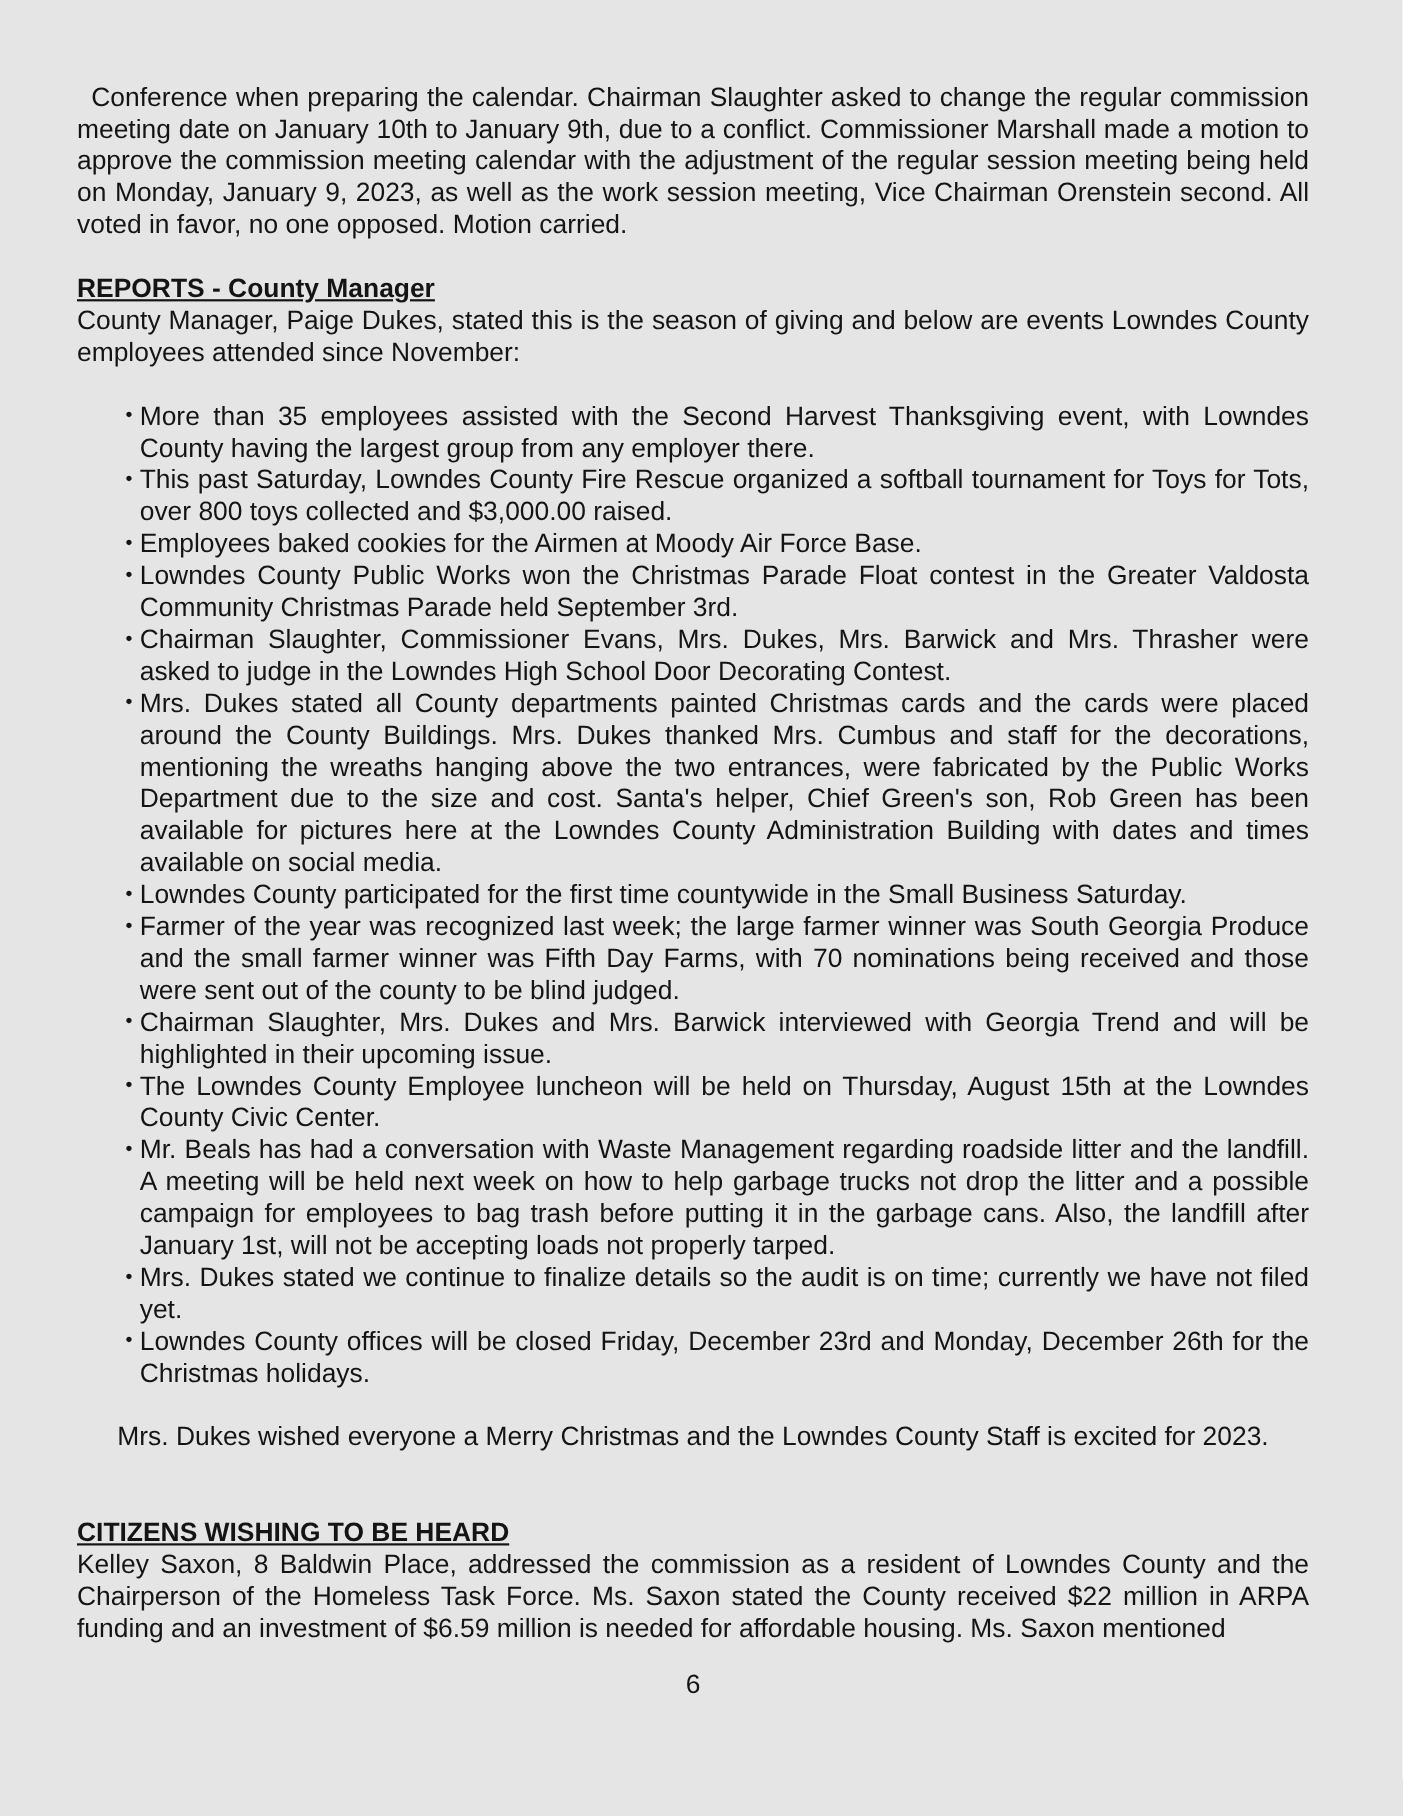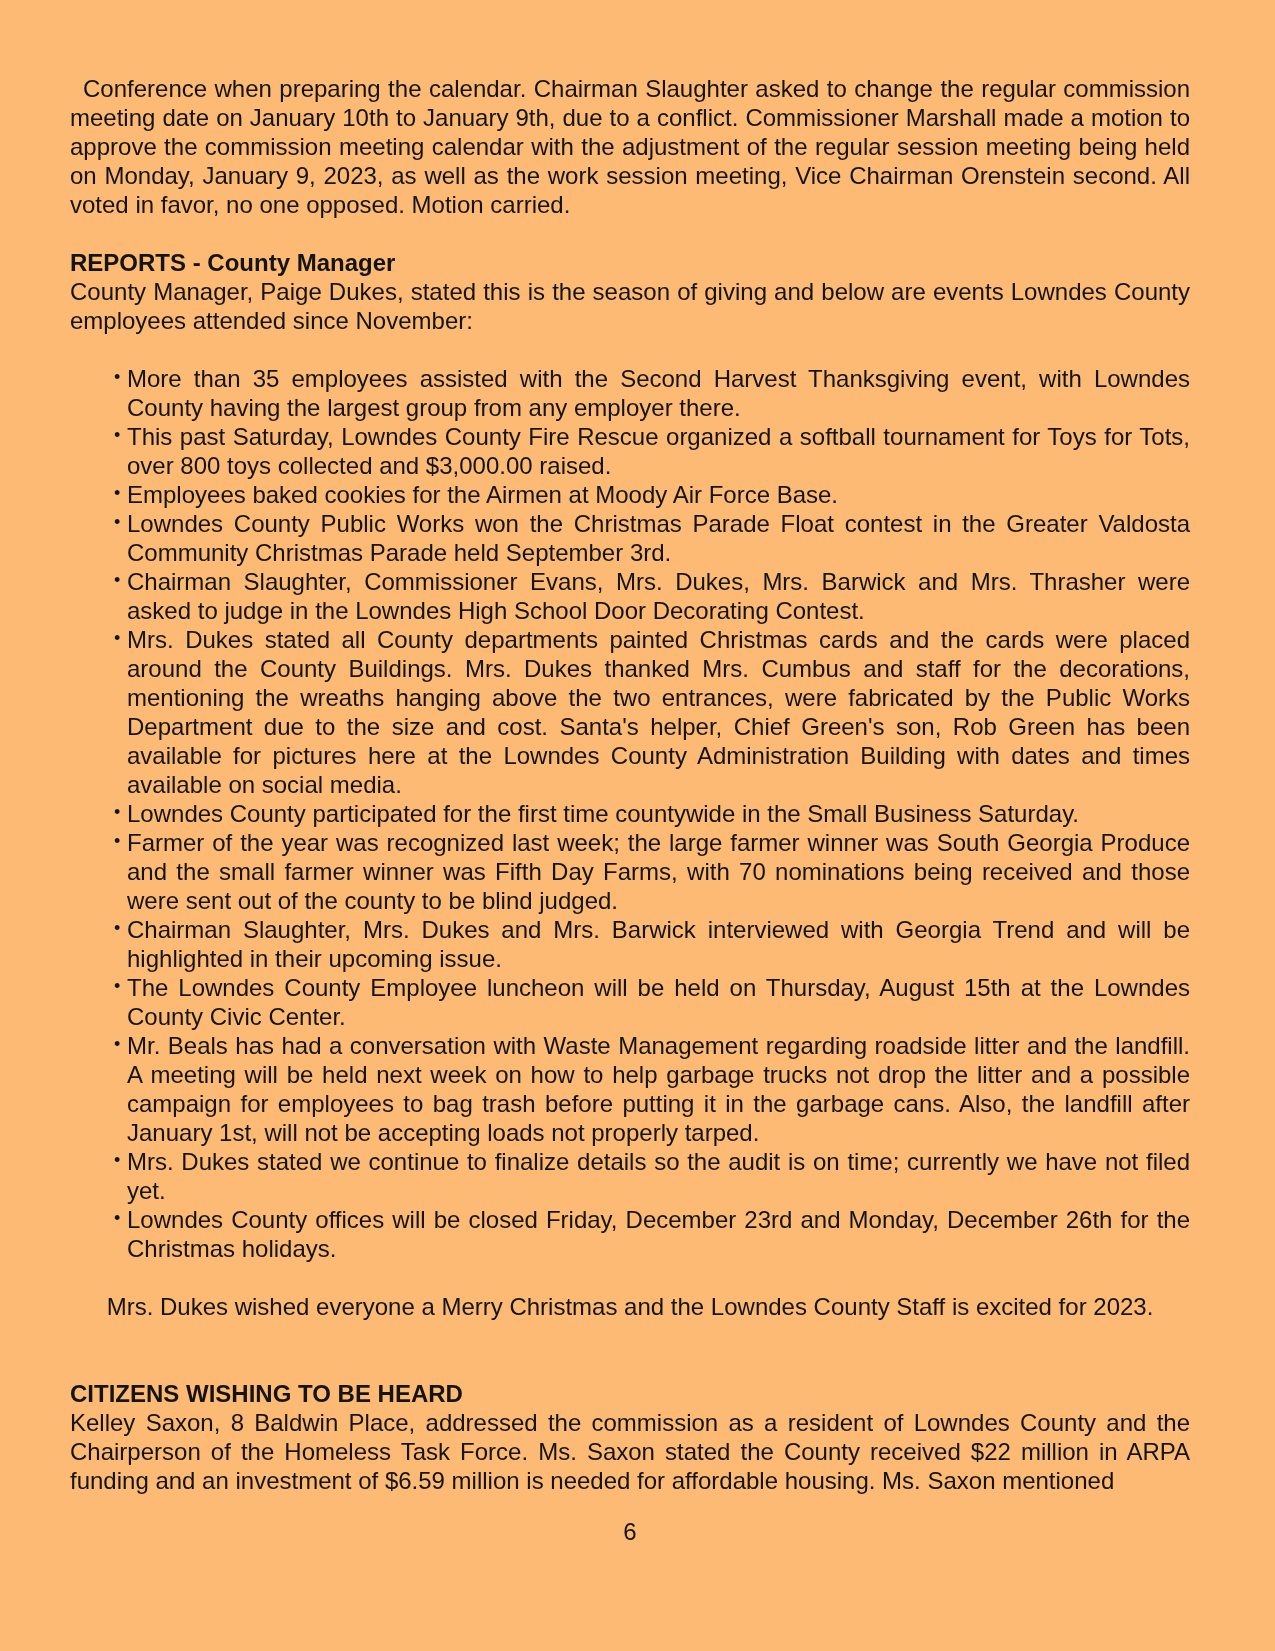--- a/index.html
+++ b/index.html
@@ -6,40 +6,41 @@
     margin: 0;
     padding: 0;
     background: #ffffff;
   }
   .page {
     box-sizing: border-box;
     width: 1275px;
     height: 1651px;
     margin: 0 auto;
     padding: 74px 85px 0 70px;
-    background: #fdba74;
+    background: #e5e5e5;
     font-family: "Liberation Sans", sans-serif;
     font-size: 24px;
     line-height: 29px;
     color: #141414;
     overflow: hidden;
   }
   .para {
     margin: 0 0 29px 0;
     text-align: justify;
   }
   .para.intro {
     text-indent: 13px;
   }
   .heading {
     font-size: 24px;
     line-height: 29px;
     font-weight: 700;
     margin: 0;
     text-align: left;
+    text-decoration: underline;
   }
   .bullets {
     list-style: none;
     margin: 0 0 29px 0;
     padding: 0;
   }
   .bullets li {
     position: relative;
     padding-left: 57px;
     text-align: justify;

